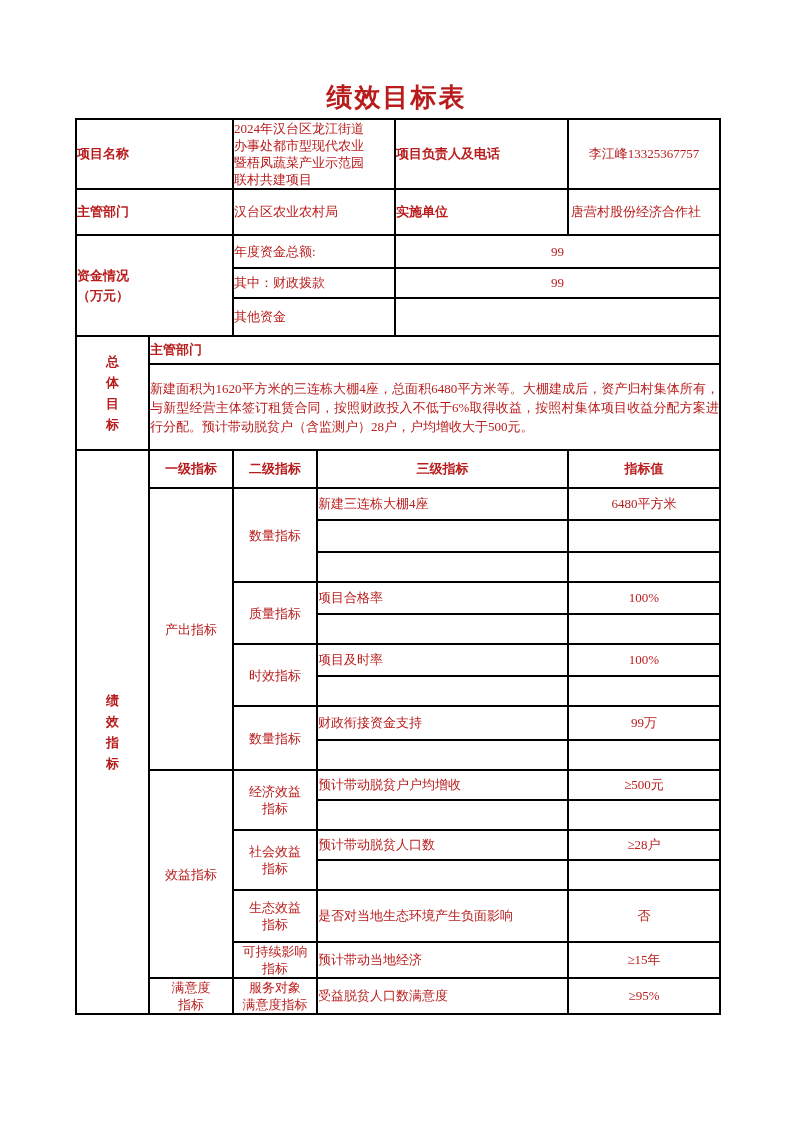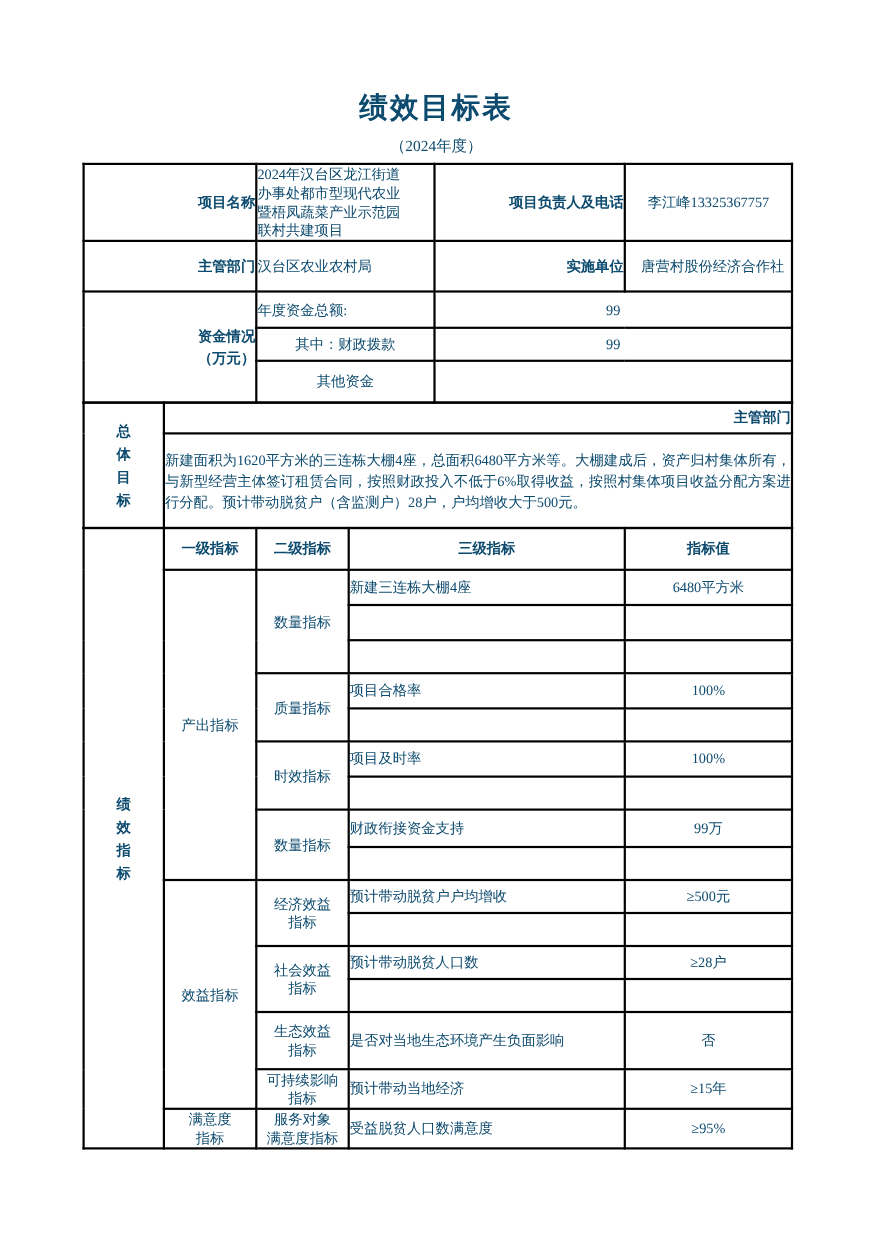--- a/index.html
+++ b/index.html
@@ -1,21 +1,21 @@
 <!DOCTYPE html>
 <html><head>
 <meta charset="utf-8">
 <style>
   * { margin:0; padding:0; box-sizing:border-box; }
   html,body { background:#ffffff; }
   .page {
     position:relative;
     width:793px; height:1122px;
     background:#ffffff;
-    color:#0c4a6e;
+    color:#b91c1c;
     font-family:"Liberation Serif","DejaVu Serif",serif;
     overflow:hidden;
   }
   .title {
     padding-top:82px;
     text-align:center;
     font-size:26px;
     line-height:30px;
     font-weight:bold;
     font-family:"Liberation Sans","DejaVu Sans",sans-serif;
@@ -35,52 +35,51 @@
   }
   table.t1 { margin-top:6px; }
   table.t2, table.t3 { margin-top:-2px; }
   .t td, .t th {
     border:2px solid #000;
     font-size:13px;
     vertical-align:middle;
     padding:0;
     overflow:hidden;
   }
-  .lbl { font-weight:bold; text-align:right; }
+  .lbl { font-weight:bold; text-align:left; }
   .pre { white-space:pre-line; }
   .vert {
     font-weight:bold;
     text-align:center;
     white-space:pre-line;
     font-size:14px;
     line-height:21px;
   }
   .tleft  { text-align:left;  padding:2px 4px; }
-  .tright { text-align:center; padding:2px 3px;font-family:Liberation Serif, serif; }
+  .tright { text-align:left; padding:2px 3px;font-family:Liberation Serif, serif; }
   .tcenter{ text-align:center; }
   .name-cell { line-height:17px; padding:2px 4px; }
   .goal-text {
     text-align:justify;
     vertical-align:top;
     padding:5px 8px 4px 8px;
     line-height:19px;
     margin-left:37px;
   }
   .l2 { text-align:center; line-height:17px; }
-  .ind { text-align:left; padding:2px 6px; }
+  .ind { text-align:left; padding:2px 6px;border-radius:12px; }
   .val { text-align:center; }
   .fund-lbl { line-height:20px; }
 </style>
 </head>
 <body>
 
 <div class="page">
 
   <div class="title">绩效目标表</div>
-  <div class="subtitle">（2024年度）</div>
 
   <table class="t t1">
     <colgroup>
         <col style="width:157px">
         <col style="width:162px">
         <col style="width:173px">
         <col style="width:152px">
       </colgroup>
     <tbody>
         <tr style="height:67px">
@@ -89,21 +88,21 @@
 办事处都市型现代农业
 暨梧凤蔬菜产业示范园
 联村共建项目</td>
       <td class="lbl">项目负责人及电话</td>
       <td class="tcenter">李江峰13325367757</td>
     </tr>
     <tr style="height:46px">
       <td class="lbl">主管部门</td>
       <td class="tleft">汉台区农业农村局</td>
       <td class="lbl">实施单位</td>
-      <td class="tleft" style="padding-left:14px">唐营村股份经济合作社</td>
+      <td class="tleft" style="padding-left:2px">唐营村股份经济合作社</td>
     </tr>
     <tr style="height:33px">
       <td class="lbl pre fund-lbl" rowspan="3">资金情况
 （万元）</td>
       <td class="tleft">年度资金总额:</td>
       <td class="tcenter" colspan="2">99</td>
     </tr>
     <tr style="height:30px">
       <td class="tright">其中：财政拨款</td>
       <td class="tcenter" colspan="2">99</td>

